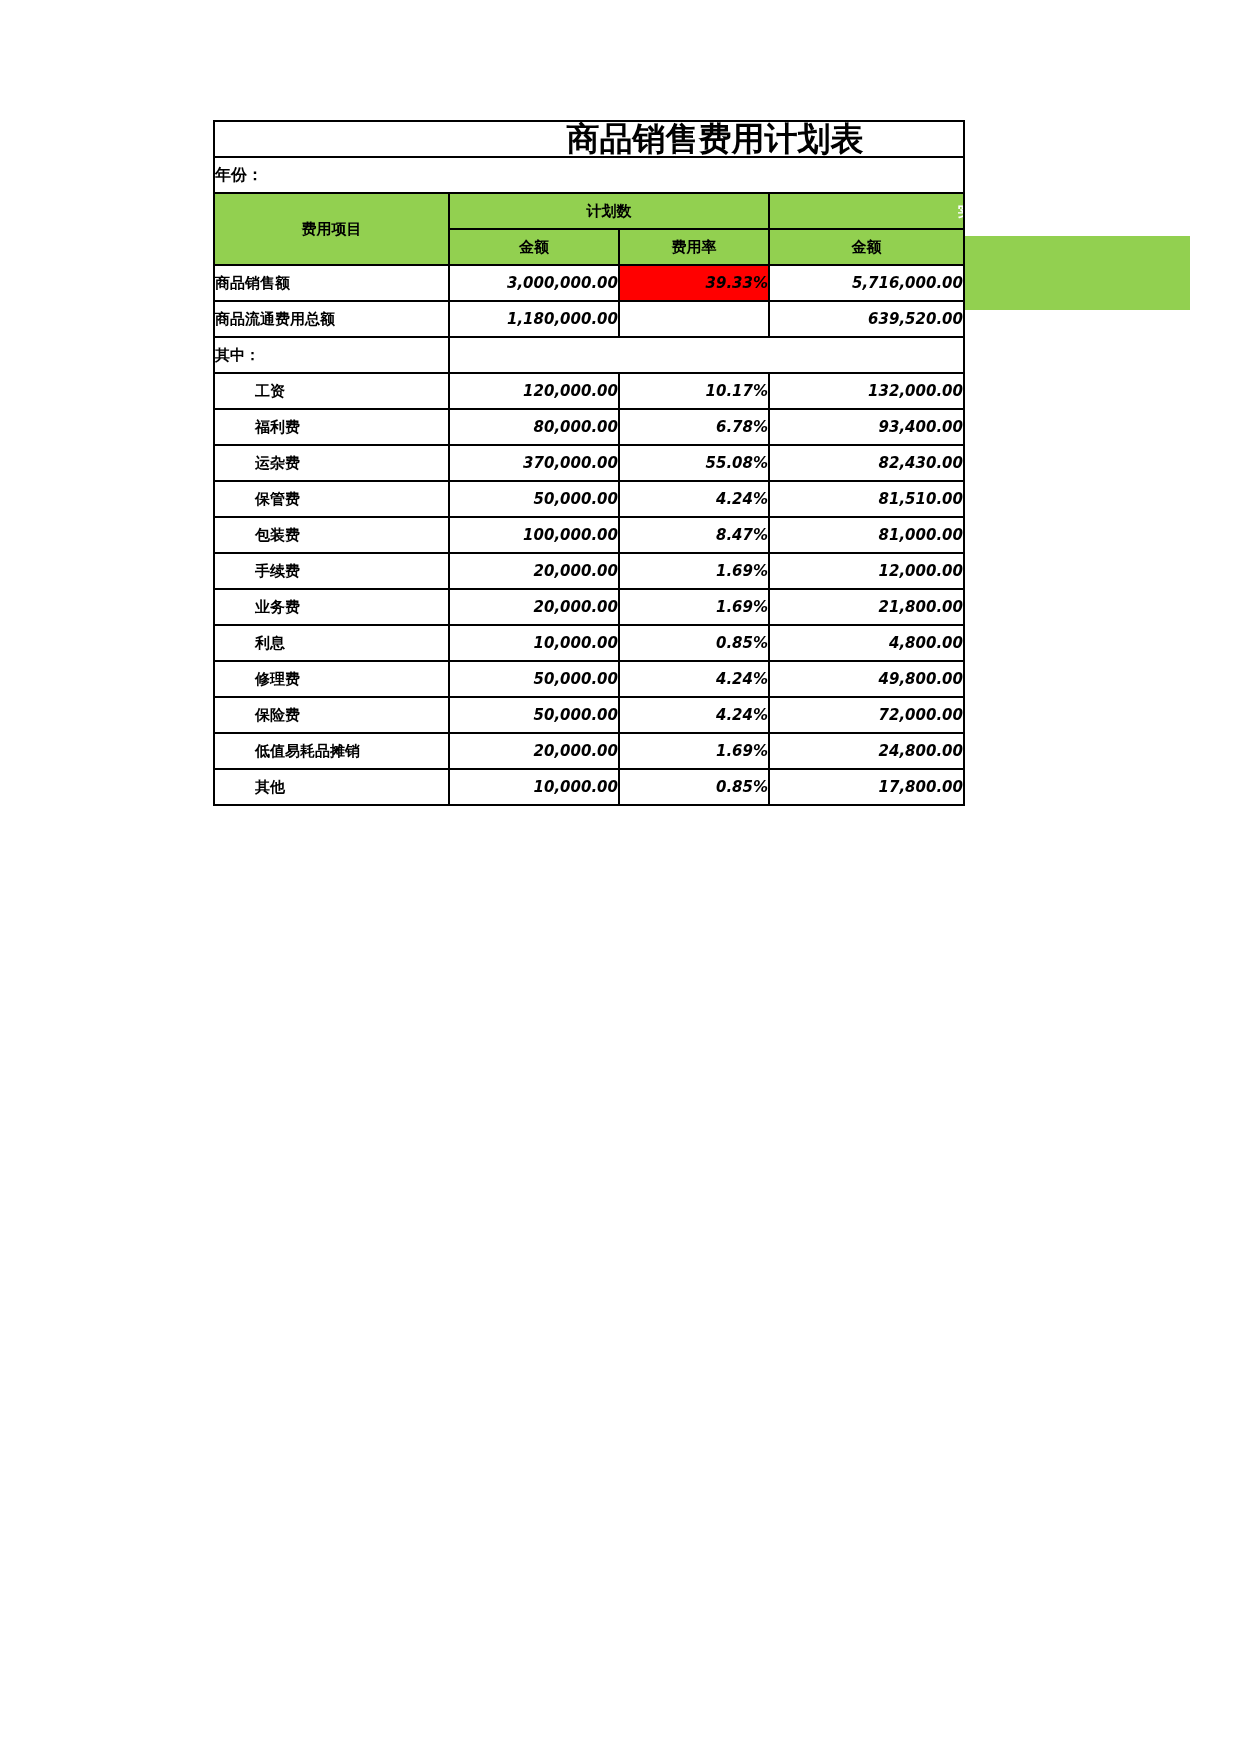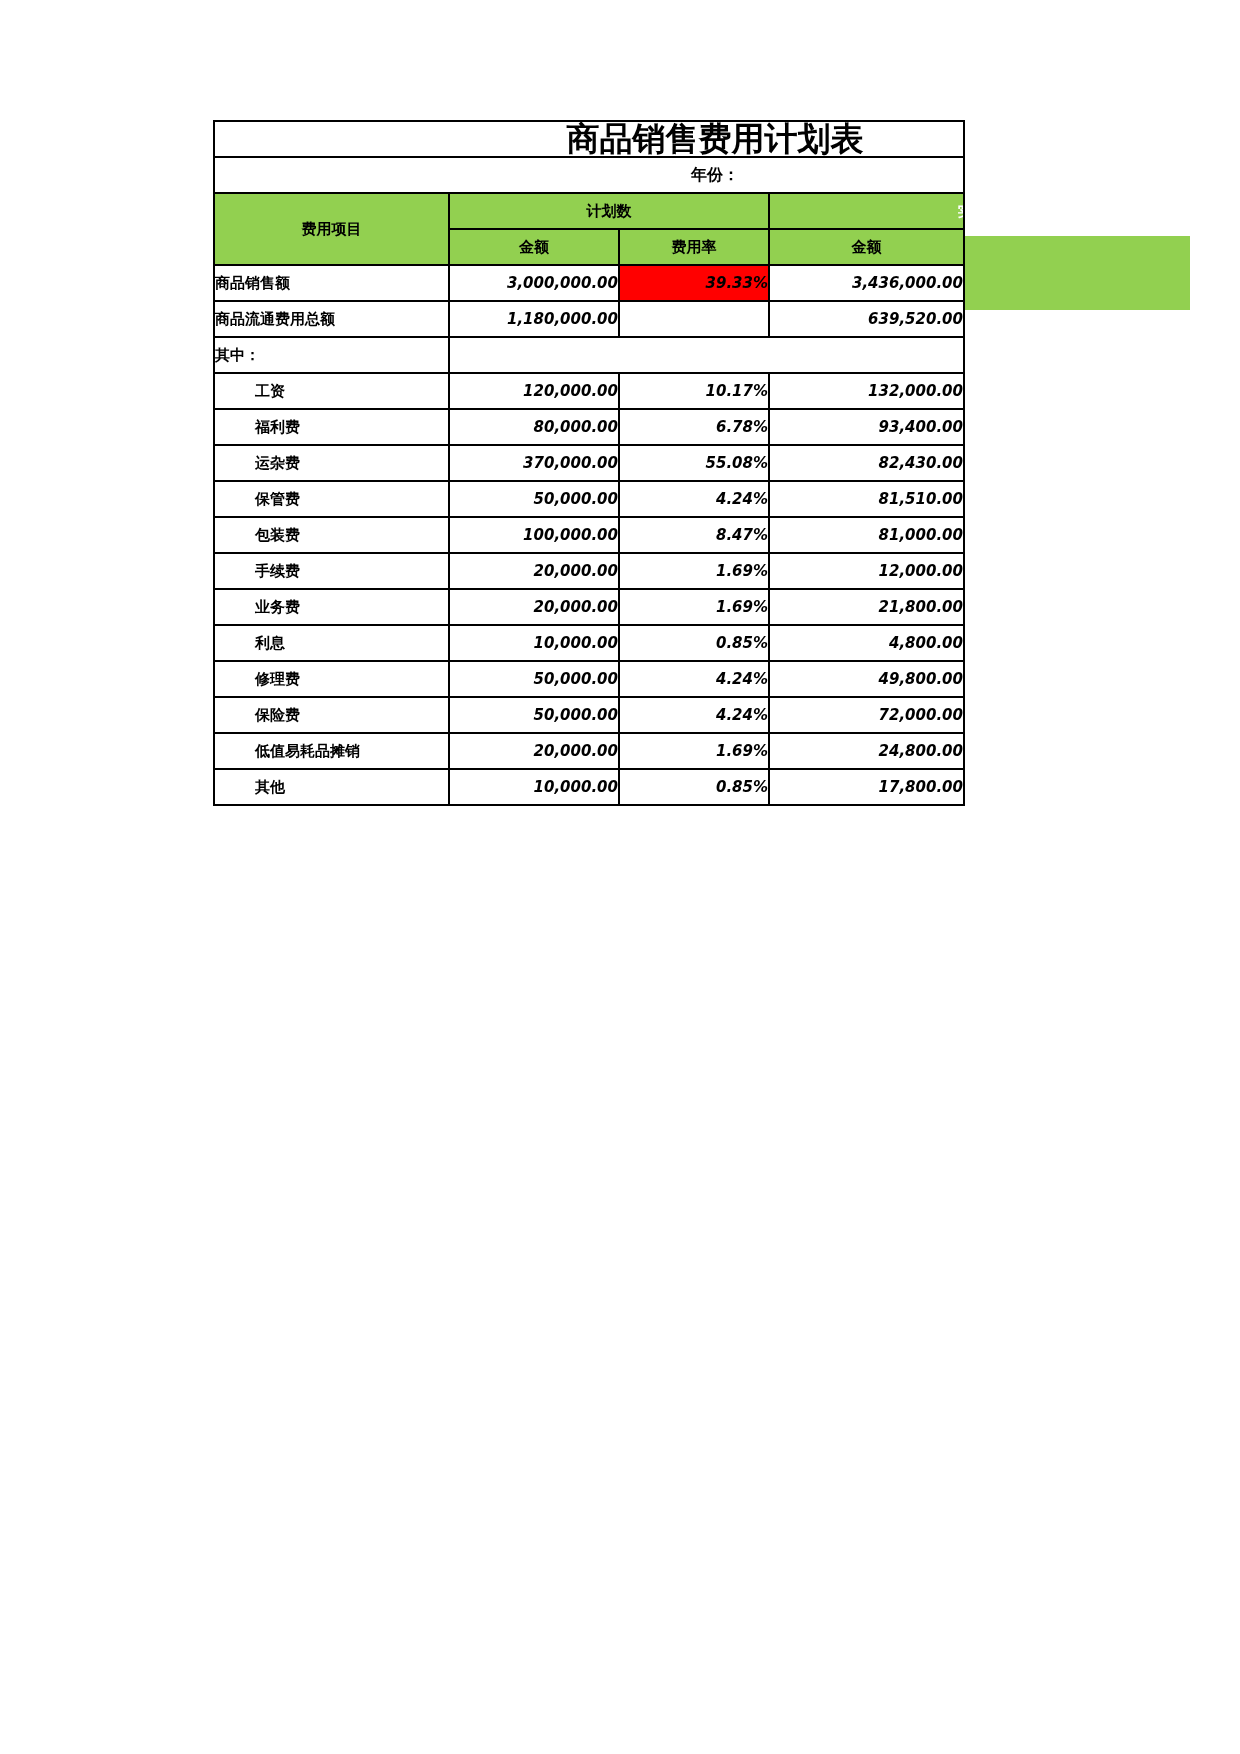--- a/index.html
+++ b/index.html
@@ -67,21 +67,21 @@
     text-align:center;
     font-size:16px;
     font-weight:bold;
     position:relative;
   }
   .year-inner{
     position:absolute;
     left:0;top:50%;
     transform:translateY(-50%);
     width:1000px;
-    text-align:center;
+    text-align:left;
     font-size:16px;
     white-space:nowrap;
   }
   
   .hd{
     background:#92D050 !important;
     color:#ffffff;
     text-align:center;
     font-size:15px;
     font-weight:bold;
@@ -160,21 +160,21 @@
       <tr>
         <td class="hd">金额</td>
         <td class="hd">费用率</td>
         <td class="hd">金额</td>
       </tr>
 
     <tr>
           <td class="item-cell">商品销售额</td>
           <td class="num">3,000,000.00</td>
           <td class="num red">39.33%</td>
-          <td class="num">3,436,000.00</td>
+          <td class="num">5,716,000.00</td>
         </tr>
         <tr>
           <td class="item-cell">商品流通费用总额</td>
           <td class="num">1,180,000.00</td>
           <td class="num"></td>
           <td class="num">639,520.00</td>
         </tr>
         <tr>
           <td class="item-cell">其中：</td>
           <td colspan="3"></td>

